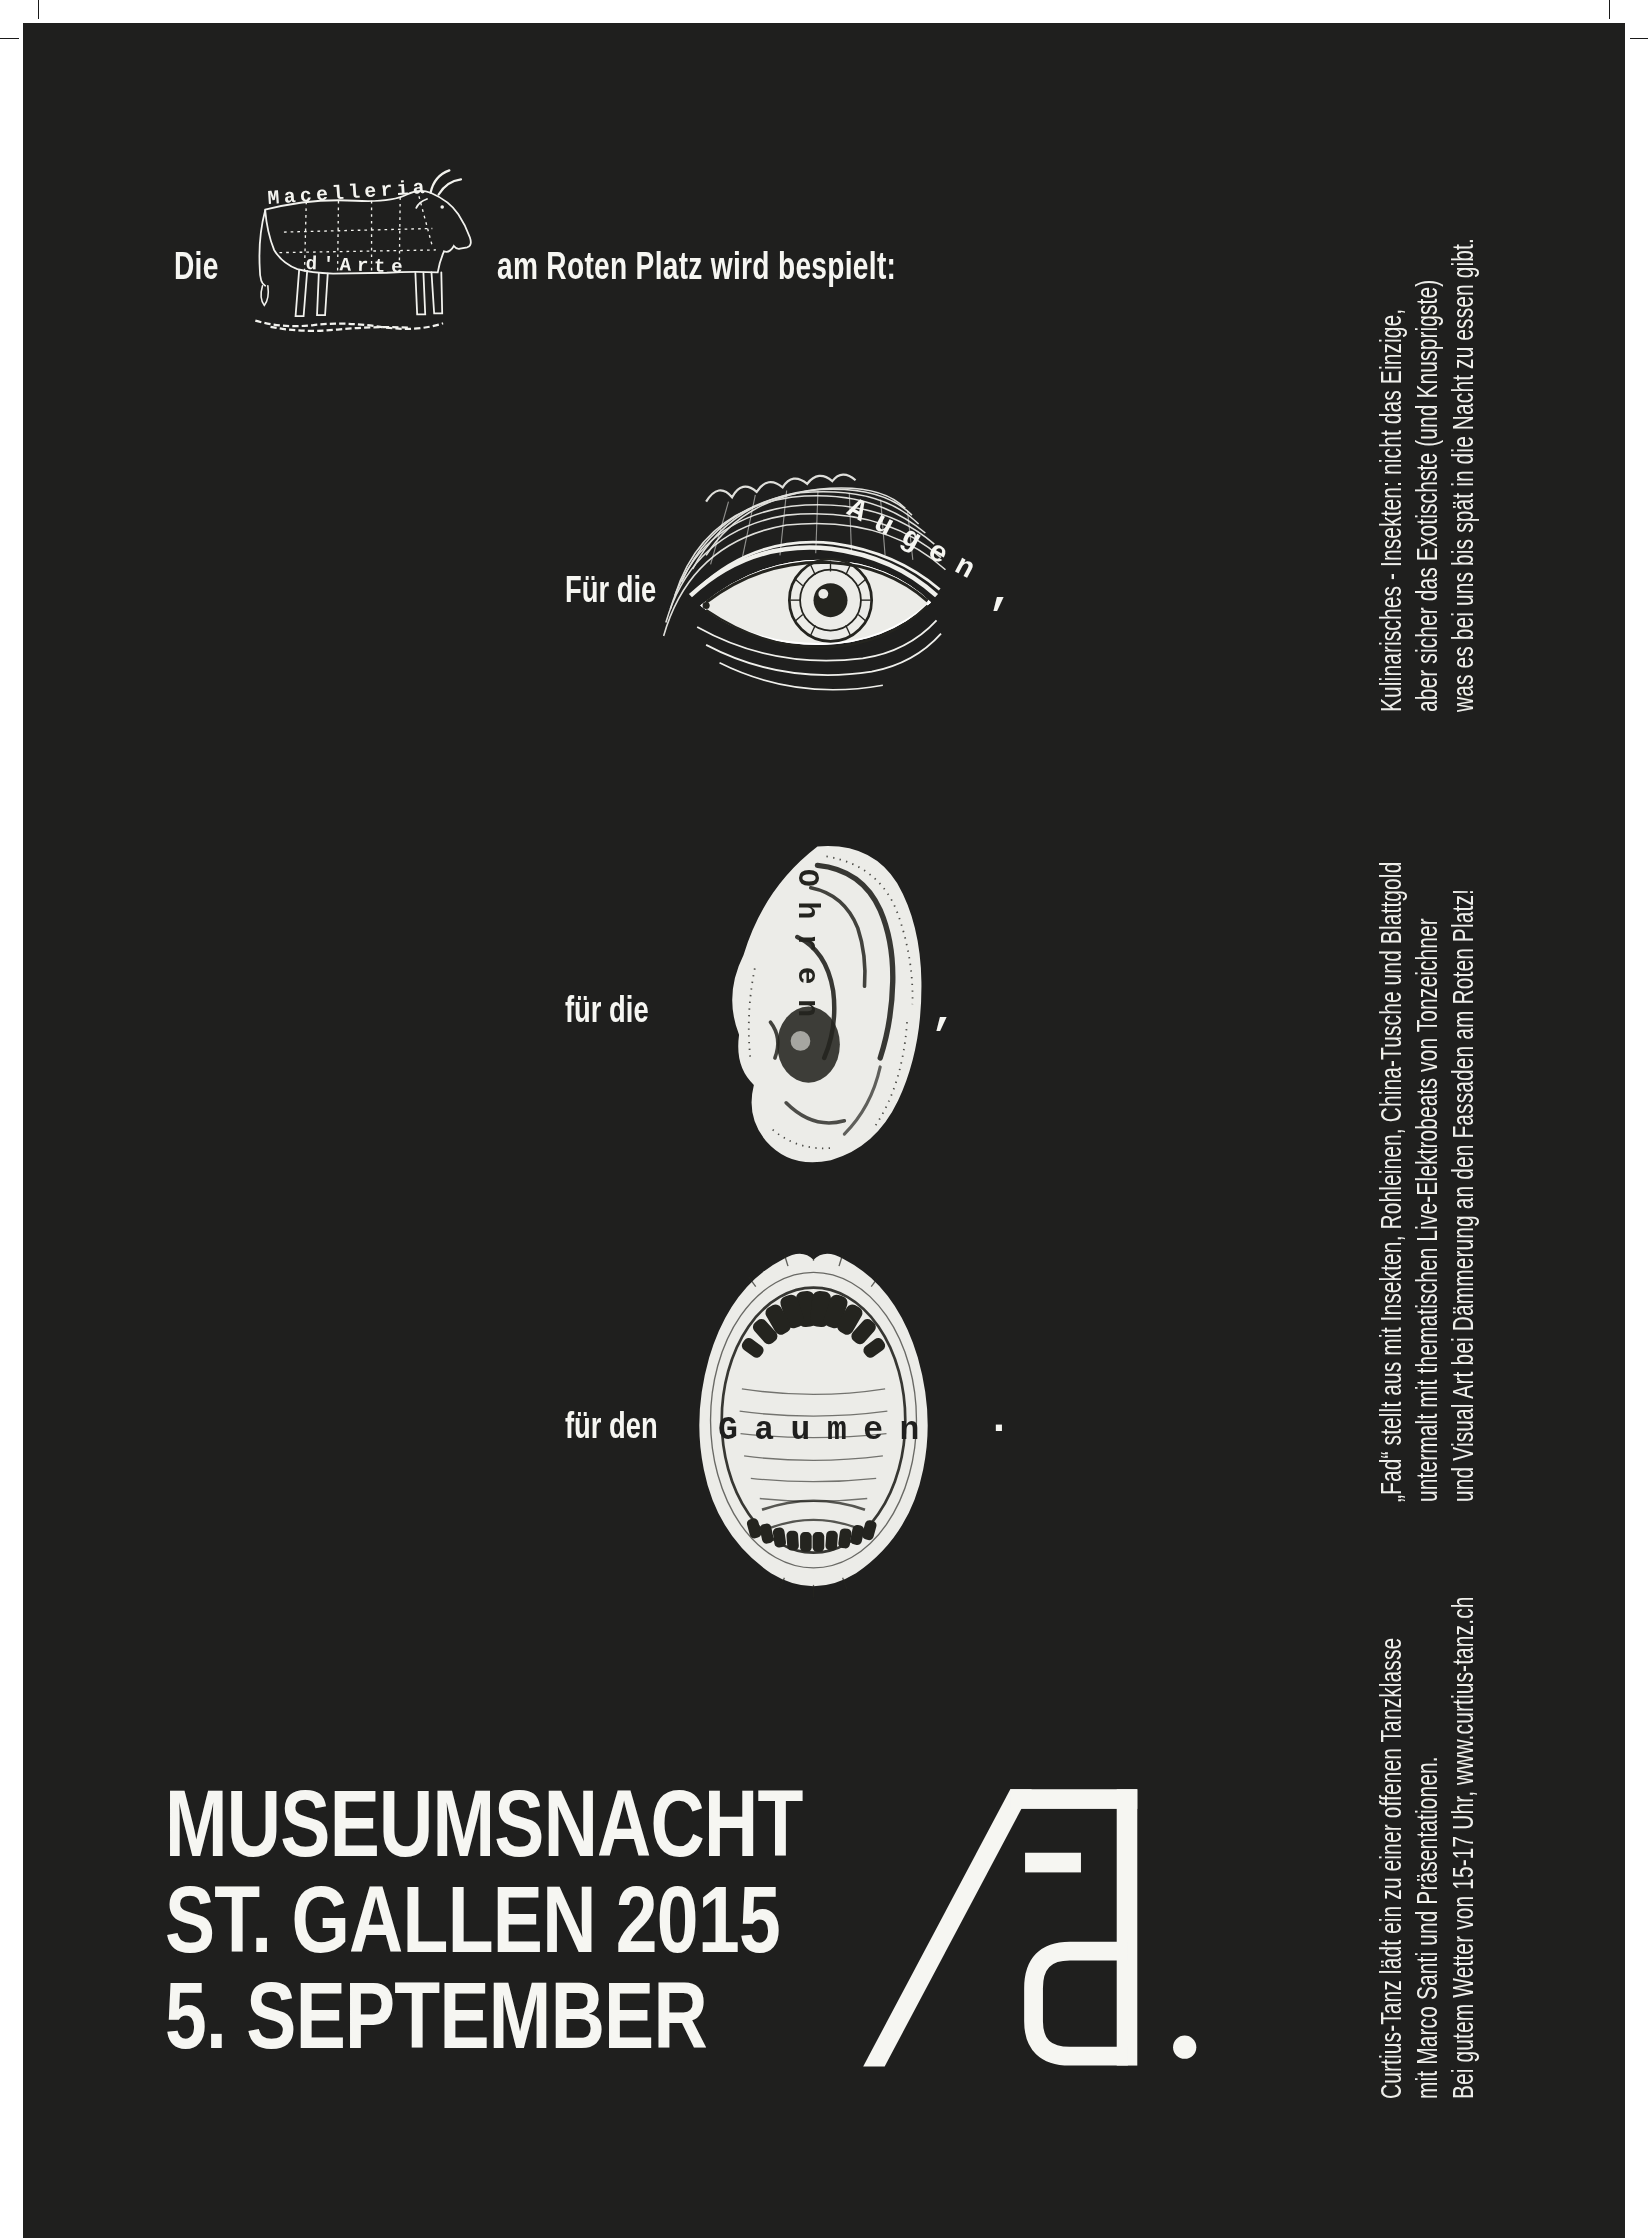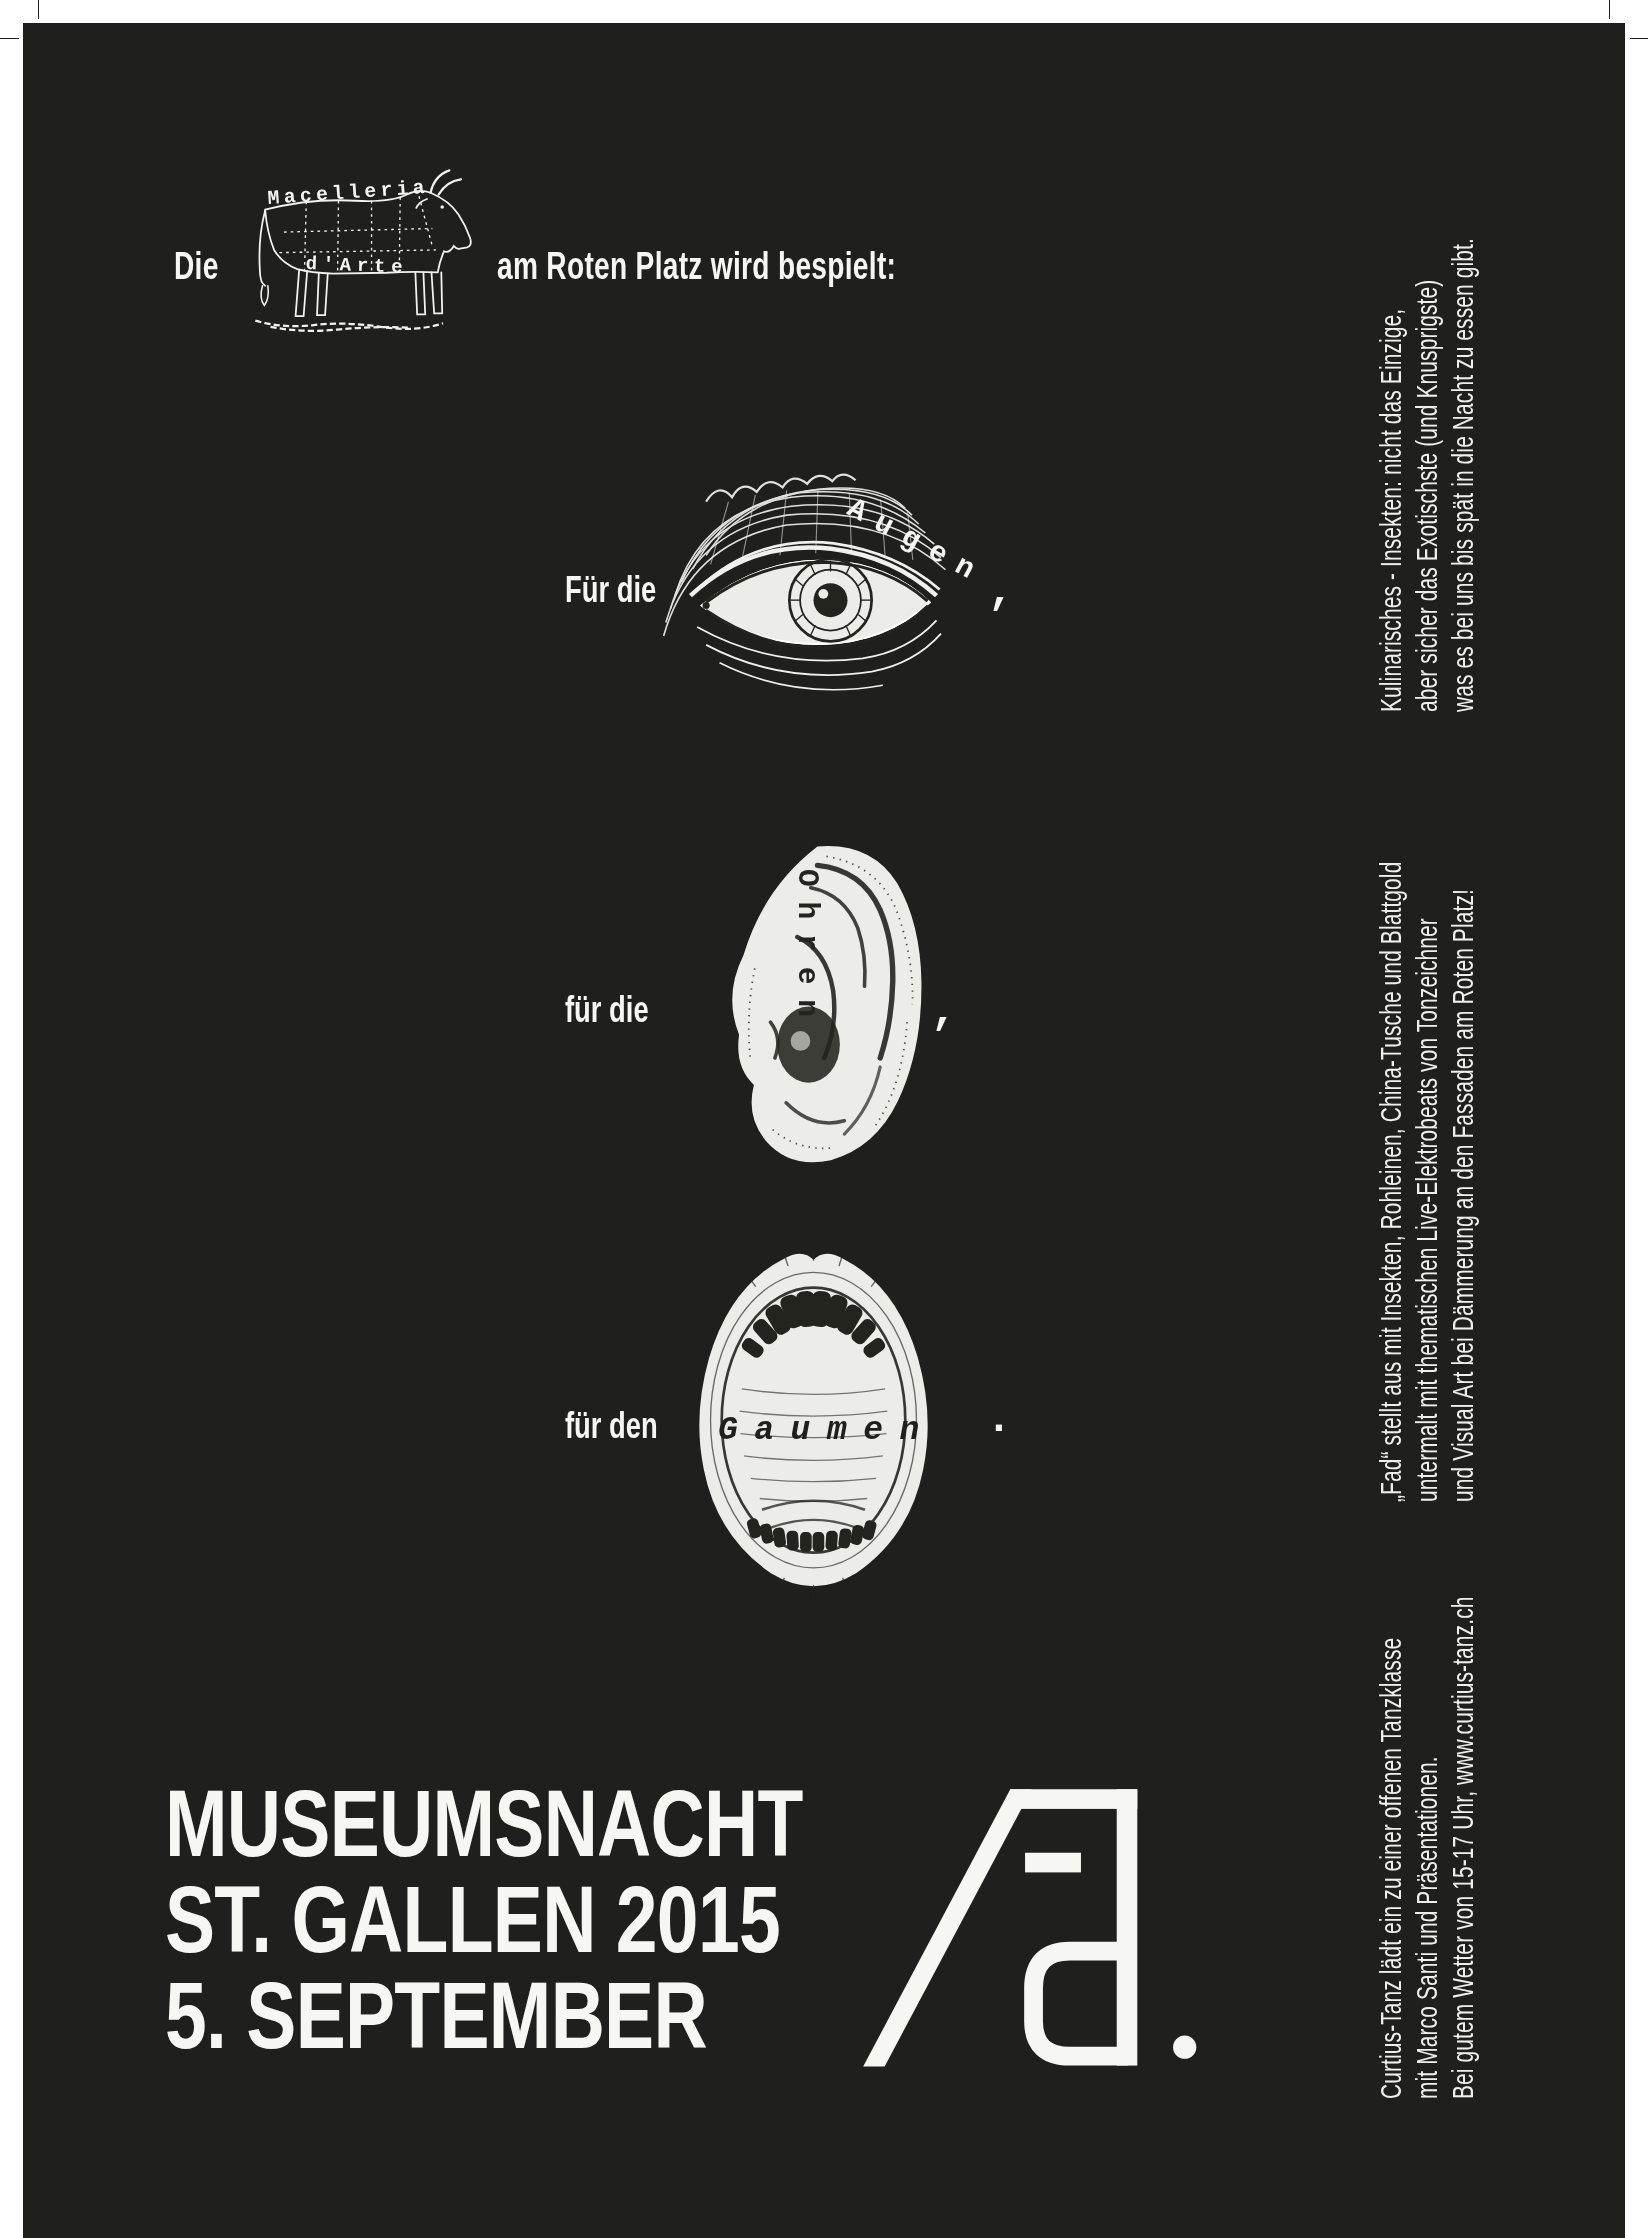--- a/index.html
+++ b/index.html
@@ -234,21 +234,21 @@
           <path d="M 390 30 L 382 56"></path>
         <path d="M 180 80 L 196 102"></path>
           <path d="M 470 80 L 454 102"></path>
         <path d="M 325 796 L 325 768"></path>
           <path d="M 250 778 L 260 752"></path>
           <path d="M 400 778 L 390 752"></path>
       </g>
     </svg>
   </div>
 
-  <span class="abs typew organ-gaumen" style="left:695px;top:1389px;font-style:italic;">Gaumen</span>
+  <span class="abs typew organ-gaumen" style="left:695px;top:1389px;">Gaumen</span>
   <span class="abs punct" style="left:963px;top:1372px;">.</span>
 
   <div class="abs title-block" style="left:142px;top:1752px;">
     <div class="title-line">MUSEUMSNACHT</div>
     <div class="title-line">ST. GALLEN 2015</div>
     <div class="title-line">5. SEPTEMBER</div>
   </div>
 
   <div class="abs" style="left:832px;top:1764px;width:358px;height:313px;">
 

